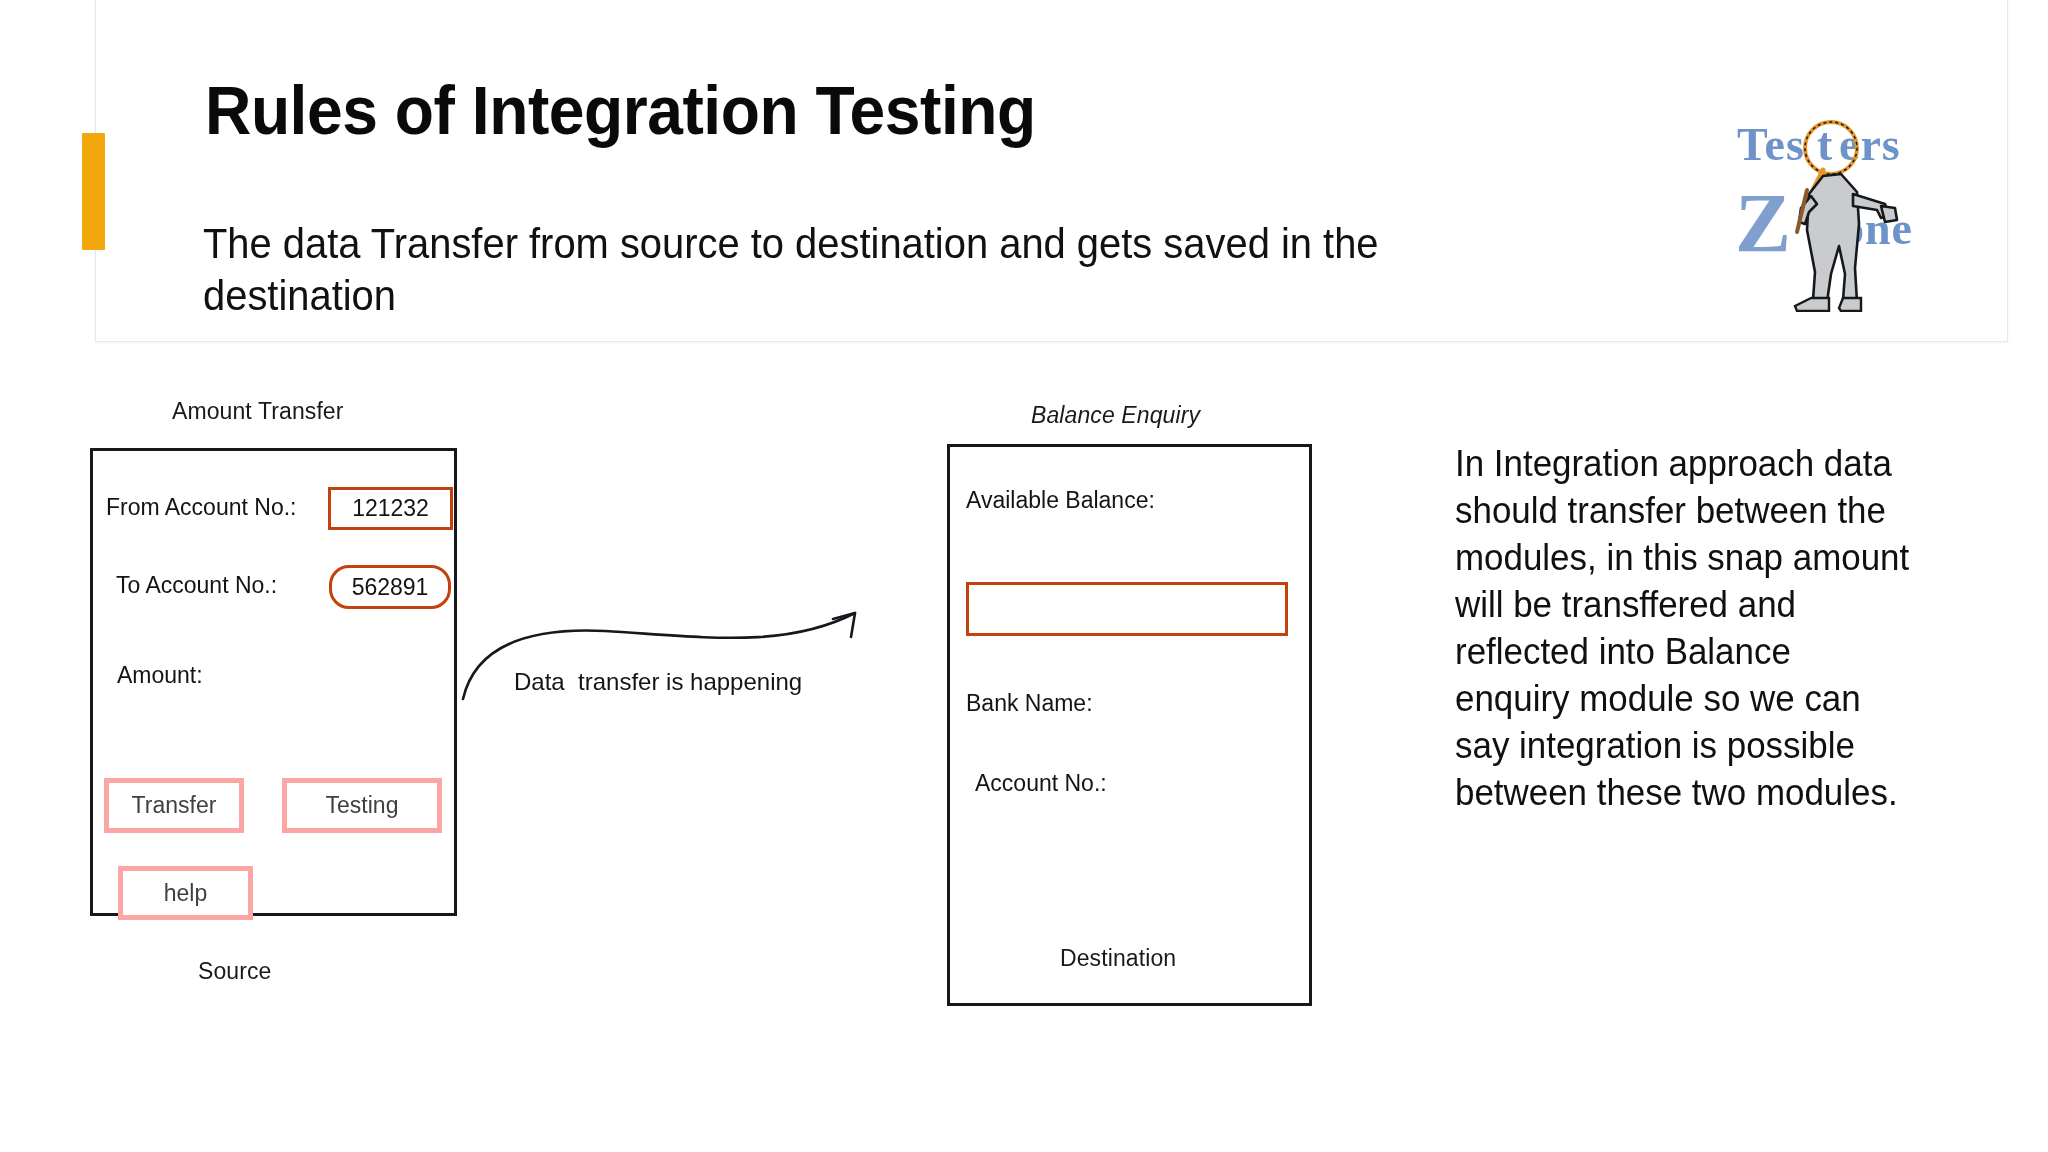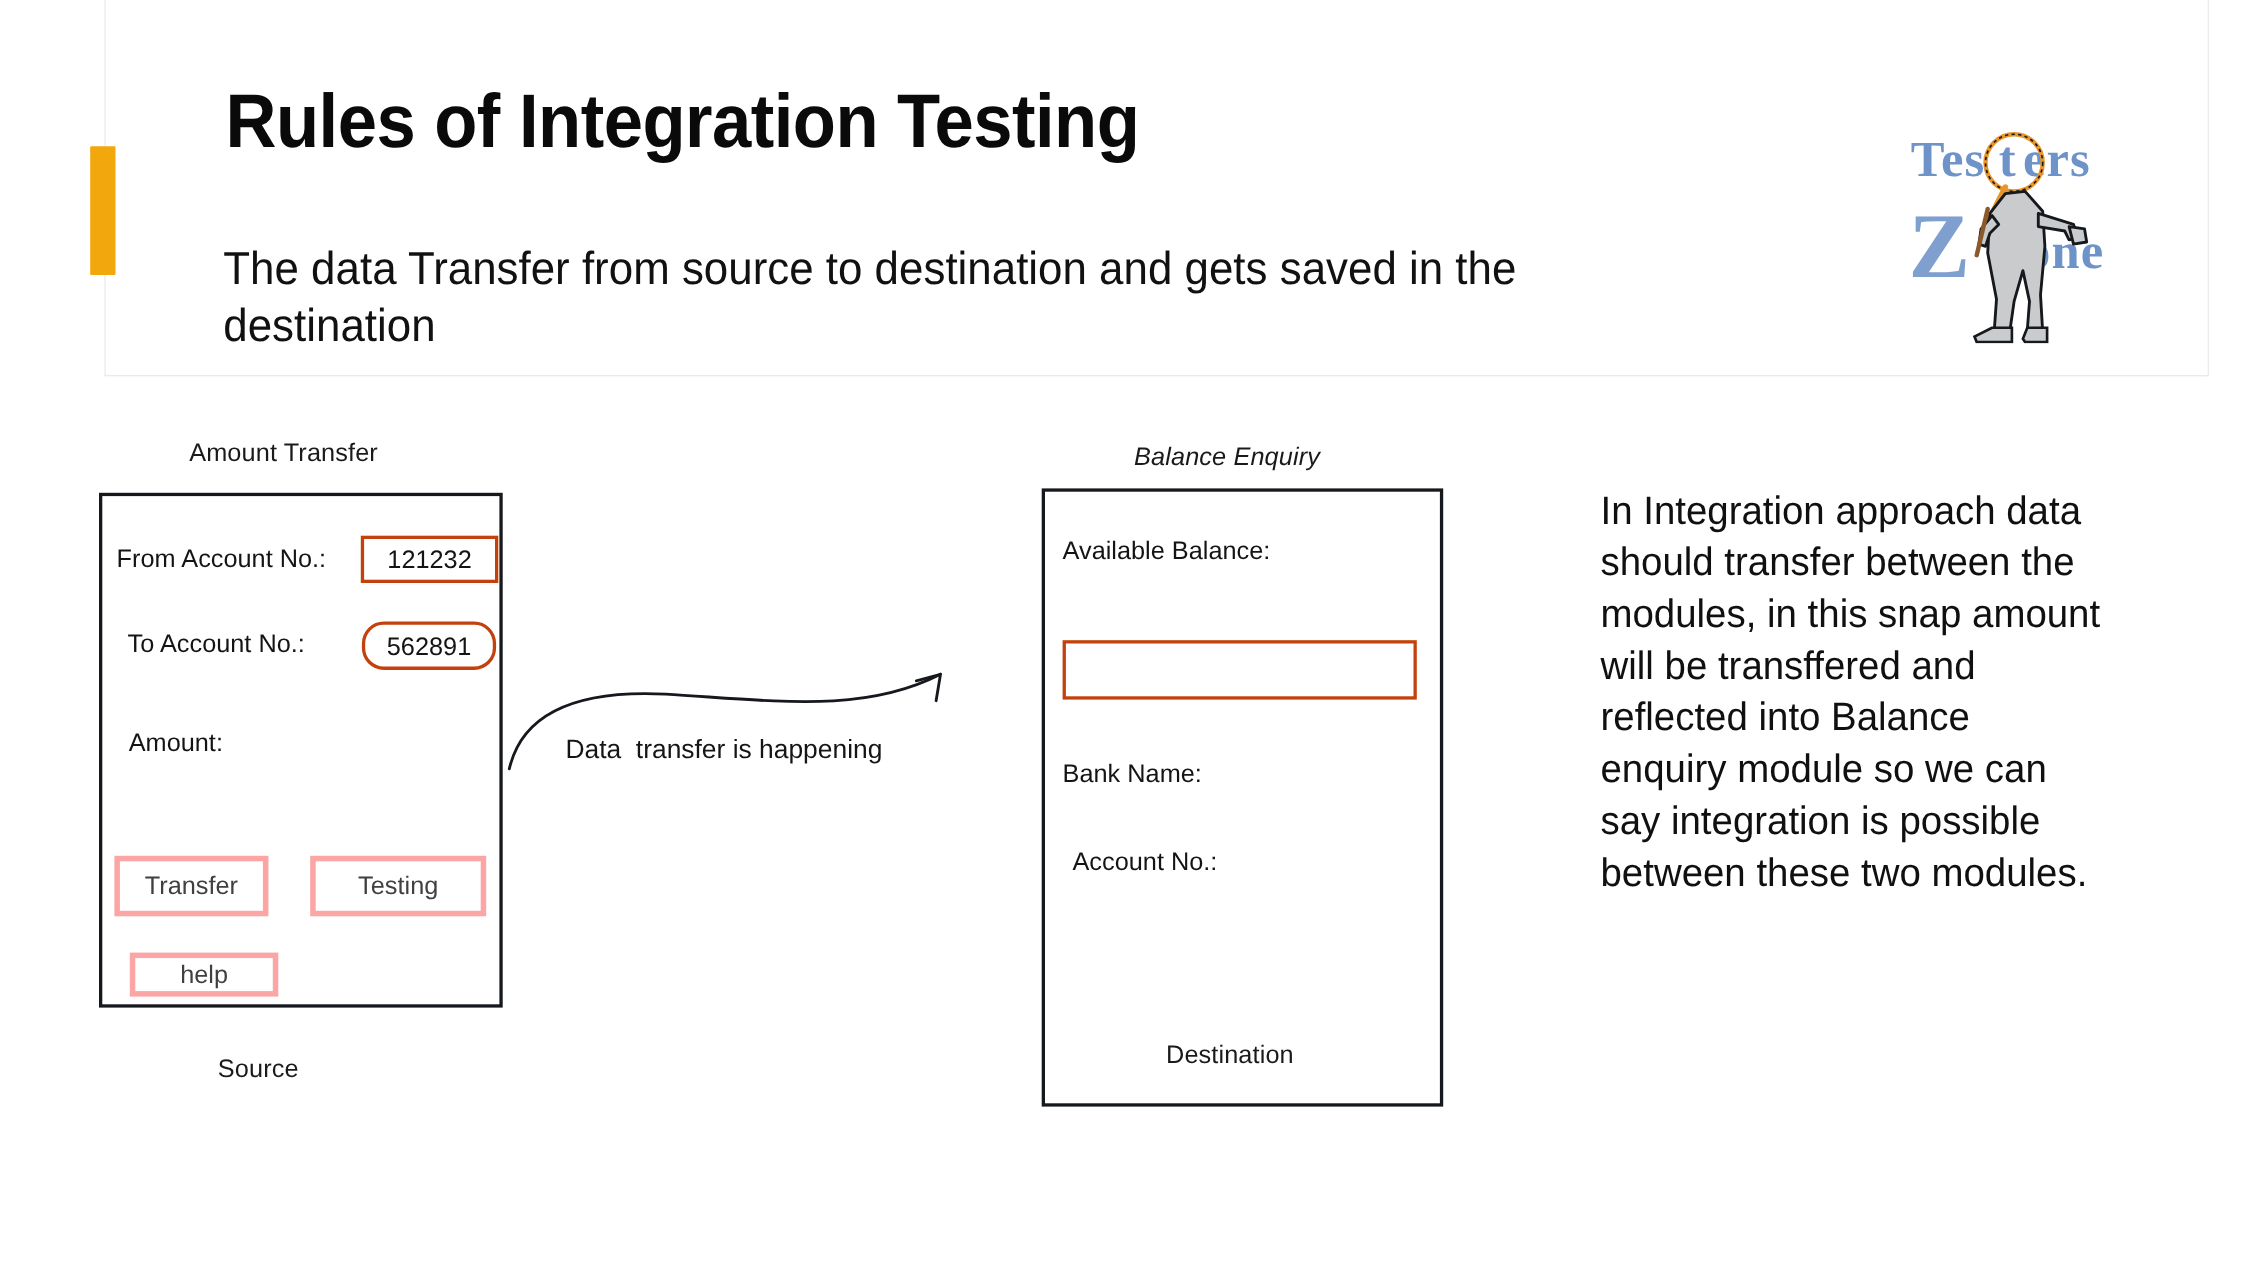--- a/index.html
+++ b/index.html
@@ -219,21 +219,21 @@
   <div class="field-label" style="left:106px; top:494px;">From Account No.:</div>
   <div class="field-input" style="left:328px; top:487px; width:125px; height:43px;">121232</div>
 
   <div class="field-label" style="left:116px; top:572px;">To Account No.:</div>
   <div class="field-input" style="left:329px; top:565px; width:122px; height:44px;border-radius:20px;">562891</div>
 
   <div class="field-label" style="left:117px; top:662px;">Amount:</div>
 
   <button class="form-button" style="left:104px; top:778px; width:140px; height:55px;">Transfer</button>
   <button class="form-button" style="left:282px; top:778px; width:160px; height:55px;">Testing</button>
-  <button class="form-button" style="left:118px; top:866px; width:135px; height:40px;">help</button>
+  <button class="form-button" style="left:118px; top:866px; width:135px; height:54px;">help</button>
 
   <div class="panel-caption" style="left:198px; top:958px;">Source</div>
 
   <svg class="arrow-svg" viewBox="0 0 480 130" xmlns="http://www.w3.org/2000/svg">
     <path d="M8 124 C 20 72, 70 52, 150 56 C 250 62, 330 74, 400 38" fill="none" stroke="#15181c" stroke-width="2.6" stroke-linecap="round"></path>
     <path d="M400 38 L378 44 M400 38 L396 62" fill="none" stroke="#15181c" stroke-width="2.6" stroke-linecap="round"></path>
   </svg>
 
   <div class="arrow-caption">Data  transfer is happening</div>
 

